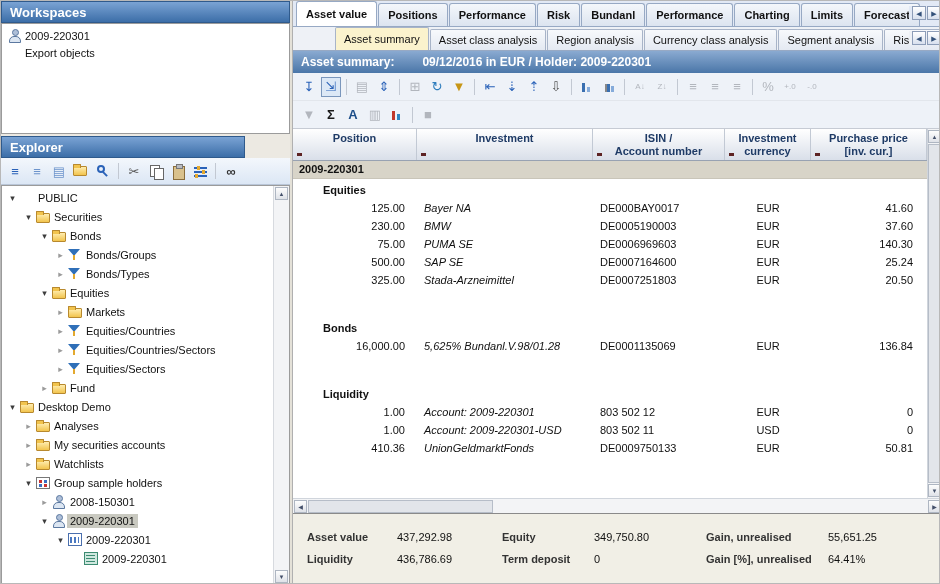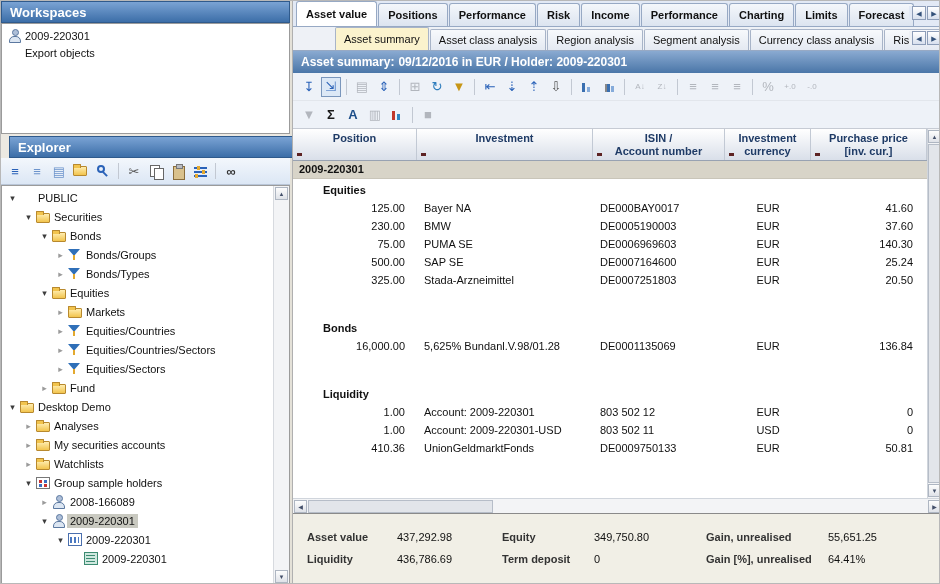--- a/index.html
+++ b/index.html
@@ -10,21 +10,21 @@
   
   #left-pane{position:absolute;left:0;top:0;width:289px;height:584px;background:#ece9e2;}
   .panel-header{height:22px;background:linear-gradient(180deg,#7aa3d4,#3c6ea8);color:#fff;
        font-weight:bold;font-size:13px;line-height:22px;padding-left:8px;
        border:1px solid #2f5a8c;box-sizing:border-box;}
   #ws-header{position:absolute;top:0;left:0;width:289px;}
   #ws-box{position:absolute;top:22px;left:0;width:289px;height:111px;background:#fff;
        border:1px solid #9b9b9b;box-sizing:border-box;padding-top:3px;}
   .ws-item{display:flex;align-items:center;height:17px;padding-left:5px;}
   .ws-item .lbl{padding-left:2px;}
-  #exp-header{position:absolute;top:135px;left:8px;width:289px;}
+  #exp-header{position:absolute;top:135px;left:0;width:244px;}
   #exp-toolbar{position:absolute;top:157px;left:0;width:289px;height:27px;
        background:linear-gradient(#f3f7fc,#dce7f5);border-bottom:1px solid #b9c6d8;
        display:flex;align-items:center;padding-left:4px;box-sizing:border-box;gap:2px;}
   #tree-box{position:absolute;top:184px;left:0;width:289px;height:400px;background:#fff;
        border:1px solid #9b9b9b;box-sizing:border-box;overflow:hidden;}
   #tree{position:absolute;left:0;top:2px;right:15px;}
   .tree-row{display:flex;align-items:center;height:19px;white-space:nowrap;}
   .expander{width:13px;flex:0 0 13px;text-align:center;font-size:9px;color:#9a9a9a;}
   .expander.open{color:#3c3c3c;}
   .tree-row .lbl{padding:1px 3px;}
@@ -106,21 +106,21 @@
        box-sizing:border-box;overflow:hidden;}
   .tab2{height:20px;line-height:20px;padding:0 8px;font-size:11px;
        background:linear-gradient(#f7f9fc,#e4e9f2);border:1px solid #a8b4c8;border-bottom:none;
        border-radius:2px 2px 0 0;margin-right:1px;white-space:nowrap;}
   .tab2.active{background:#fbf3cd;height:22px;line-height:22px;}
   #tabs2 .tab-arrows{top:4px;}
 
   #view-title{position:absolute;top:50px;left:0;width:649px;height:22px;
        background:linear-gradient(180deg,#8aaad1,#4a76a8);color:#fff;font-weight:bold;
        line-height:22px;padding-left:8px;box-sizing:border-box;font-size:12px;}
-  #view-title .t2{margin-left:4px;}
+  #view-title .t2{margin-left:28px;}
 
   #tb1,#tb2{position:absolute;left:0;width:649px;height:28px;background:#eef2f8;display:flex;
        align-items:center;padding-left:6px;box-sizing:border-box;gap:2px;}
   #tb1{top:72px;border-bottom:1px solid #e2e6ec;}
   #tb2{top:100px;border-bottom:1px solid #c6cbd4;}
 
   
   .c0{width:124px;}.c1{width:176px;}.c2{width:132px;}.c3{width:86px;}.c4{width:116px;}
   #grid-header{position:absolute;top:128px;left:0;width:634px;height:32px;display:flex;
        background:linear-gradient(#ffffff,#d9dfe9);border-bottom:1px solid #98a2b2;box-sizing:border-box;}
@@ -128,21 +128,21 @@
        font-weight:bold;color:#1f3b66;font-size:11px;position:relative;line-height:13px;}
   .gh-cell::after{content:"";position:absolute;left:4px;bottom:4px;width:5px;height:3px;background:#5d2323;}
   #grid-body{position:absolute;top:160px;left:0;width:634px;height:337px;background:#fff;overflow:hidden;}
   .row-group{height:17px;line-height:17px;background:#d8d4c8;font-weight:bold;padding-left:6px;
        border-bottom:1px solid #c9c5b9;}
   .row-section{height:20px;line-height:22px;font-weight:bold;padding-left:30px;}
   .row-gap{height:28px;}
   .trow{display:flex;height:18px;line-height:18px;}
   .cell{box-sizing:border-box;overflow:hidden;white-space:nowrap;}
   .cell.c0{text-align:right;padding-right:12px;padding-left:31px;}
-  .cell.c1{padding-left:7px;}
+  .cell.c1{padding-left:7px;font-style:italic;}
   .cell.c2{padding-left:7px;}
   .cell.c3{text-align:center;}
   .cell.c4{text-align:right;padding-right:14px;}
 
   
   #vscroll{position:absolute;top:128px;right:0;width:15px;height:369px;background:#f3f4f6;
        border-left:1px solid #d0d5dc;box-sizing:border-box;}
   #vscroll .v-up{top:1px;right:1px;}
   #vscroll .v-dn{bottom:1px;right:1px;}
   .sb-thumb-v{position:absolute;top:15px;bottom:15px;right:1px;width:13px;background:#e2e5ea;border:1px solid #b6bdc8;box-sizing:border-box;}
@@ -277,21 +277,21 @@
             <span class="lbl">Watchlists</span>
           </div>
           <div class="tree-row" style="padding-left: 20px;">
             <span class="expander open">▾</span>
             <span class="ti ti-group"></span>
             <span class="lbl">Group sample holders</span>
           </div>
           <div class="tree-row" style="padding-left: 36px;">
             <span class="expander">▸</span>
             <span class="ti ti-holder"></span>
-            <span class="lbl">2008-166089</span>
+            <span class="lbl">2008-150301</span>
           </div>
           <div class="tree-row" style="padding-left: 36px;">
             <span class="expander open">▾</span>
             <span class="ti ti-holder"></span>
             <span class="lbl sel">2009-220301</span>
           </div>
           <div class="tree-row" style="padding-left: 52px;">
             <span class="expander open">▾</span>
             <span class="ti ti-portfolio"></span>
             <span class="lbl">2009-220301</span>
@@ -309,37 +309,37 @@
     </div>
   </div>
 
   <div id="right-pane">
     <div id="tabs1">
       <div style="display:flex;align-items:flex-end;" id="main-tabs">
           <div class="tab active">Asset value</div>
           <div class="tab">Positions</div>
           <div class="tab">Performance</div>
           <div class="tab">Risk</div>
-          <div class="tab">Income</div>
+          <div class="tab">Bundanl</div>
           <div class="tab">Performance</div>
           <div class="tab">Charting</div>
           <div class="tab">Limits</div>
           <div class="tab">Forecast</div>
         </div>
       <div class="tab-arrows" style="background:#e2e9f5;">
         <span class="sq">◀</span><span class="sq">▶</span>
       </div>
     </div>
     <div id="tabs2">
       <div style="display:flex;align-items:flex-end;margin-left:40px;" id="sub-tabs">
           <div class="tab2 active">Asset summary</div>
           <div class="tab2">Asset class analysis</div>
           <div class="tab2">Region analysis</div>
+          <div class="tab2">Currency class analysis</div>
           <div class="tab2">Segment analysis</div>
-          <div class="tab2">Currency class analysis</div>
           <div class="tab2">Risk class an</div>
         </div>
       <div class="tab-arrows" style="background:#eef1f6;">
         <span class="sq">◀</span><span class="sq">▶</span>
       </div>
     </div>
 
     <div id="view-title">
       <span class="t1">Asset summary:</span><span class="t2">09/12/2016 in EUR / Holder: 2009-220301</span>
     </div>

